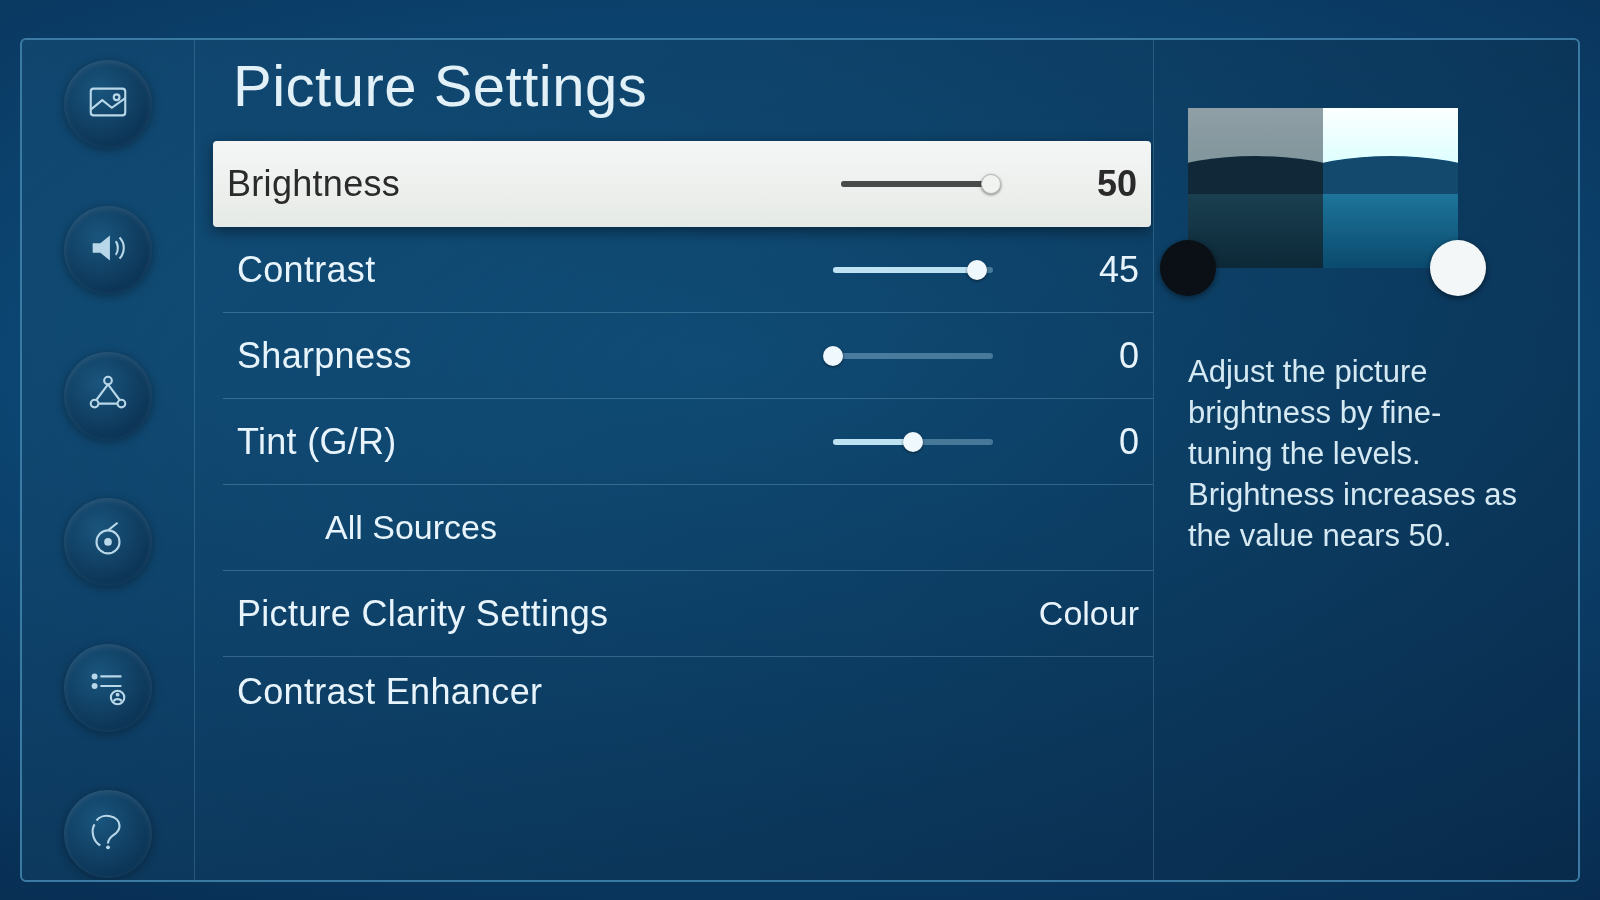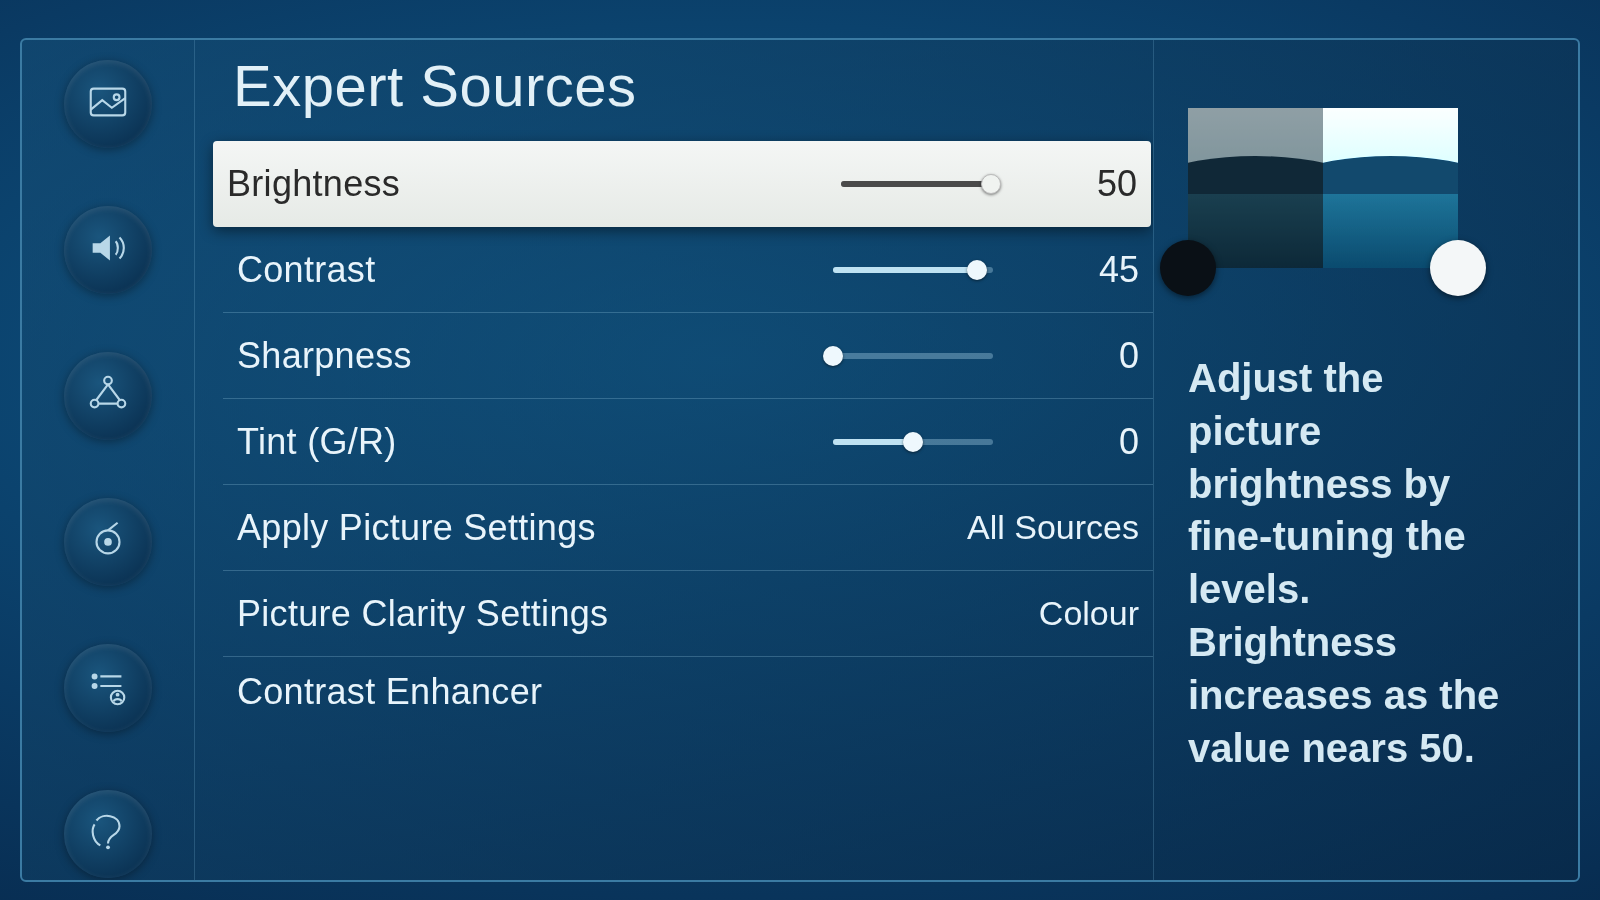--- a/index.html
+++ b/index.html
@@ -104,21 +104,21 @@
     border-radius: 4px;
     margin-left: -10px;
     margin-right: 2px;
     box-shadow: 0 4px 14px rgba(0,0,0,0.45);
     border-bottom: none;
   }
   .row.selected .label { color: #2a2a2a; }
   .row.selected .slider { width: 150px; background: rgba(40,40,40,0.28); }
   .row.selected .slider .fill { background: #4a4a4a; }
   .row.selected .slider .knob { background: #f0f3f0; border: 1px solid #bbb; }
-  .row.selected .value { color: #2a2a2a; }
+  .row.selected .value { color: #2a2a2a; font-weight: bold; }
 
   
   .info {
     flex: 1;
     padding: 68px 26px 0 34px;
   }
   .preview {
     width: 270px; height: 160px;
     position: relative;
     margin-bottom: 84px;
@@ -129,24 +129,24 @@
   }
   .preview .half.left  { left: 0;  filter: brightness(0.7) saturate(0.85); }
   .preview .half.right { right: 0; filter: brightness(1.25) saturate(1.1); }
   .preview .sky { position:absolute; inset:0; background: linear-gradient(#c9e4ee, #a7cfdc 55%, #7fb4c4 70%); }
   .preview .sea { position:absolute; left:0; right:0; bottom:0; height:46%; background: linear-gradient(#1d5c77, #0c3b55); }
   .preview .hill { position:absolute; left:-20%; right:-20%; bottom:30%; height:40%; background: #123a54; border-radius: 50% 50% 0 0 / 100% 100% 0 0; transform: scaleX(1.6); }
   .preview .disc { position:absolute; width:56px; height:56px; border-radius:50%; bottom:-28px; }
   .preview .disc.black { left:-28px; background:#0a1016; box-shadow: 0 2px 6px rgba(0,0,0,0.5); }
   .preview .disc.white { right:-28px; background:#f4f7f8; box-shadow: 0 2px 6px rgba(0,0,0,0.5); }
   .desc {
-    font-size: 40px;
+    font-size: 31px;
     line-height: 1.32;
     color: #d5e9f3;
-    font-weight: 700;
+    font-weight: 400;
     max-width: 330px;
   }
 </style>
 </head>
 <body>
 
 <div class="frame">
 
   <div class="sidebar">
     <div class="sb-btn">
@@ -203,21 +203,21 @@
         <svg viewBox="0 0 48 48">
             <path d="M12 12c6-8 24-6 24 6 0 10-12 8-12 18v0"></path>
             <circle cx="24" cy="40" r="2" fill="#b8d7e8" stroke="none"></circle>
             <path d="M10 16c-4 6-2 18 6 22"></path>
           </svg>
       </span>
     </div>
   </div>
 
   <div class="main">
-    <h1 class="title">Expert Sources</h1>
+    <h1 class="title">Picture Settings</h1>
     <div id="rows">
         <div class="row selected">
           <span class="label">Brightness</span>
           <div class="slider">
             <div class="fill" style="width: 100%;"></div>
             <div class="knob" style="left: 100%;"></div>
           </div>
           <span class="value">50</span>
         </div>
         <div class="row">
@@ -238,21 +238,20 @@
         </div>
         <div class="row">
           <span class="label">Tint (G/R)</span>
           <div class="slider">
             <div class="fill" style="width: 50%;"></div>
             <div class="knob" style="left: 50%;"></div>
           </div>
           <span class="value">0</span>
         </div>
         <div class="row option">
-          <span class="label">Apply Picture Settings</span>
           <span class="option-value">All Sources</span>
         </div>
         <div class="row option">
           <span class="label">Picture Clarity Settings</span>
           <span class="option-value">Colour</span>
         </div>
         <div class="row option last-partial">
           <span class="label">Contrast Enhancer</span>
           <span class="option-value">Off</span>
         </div>

